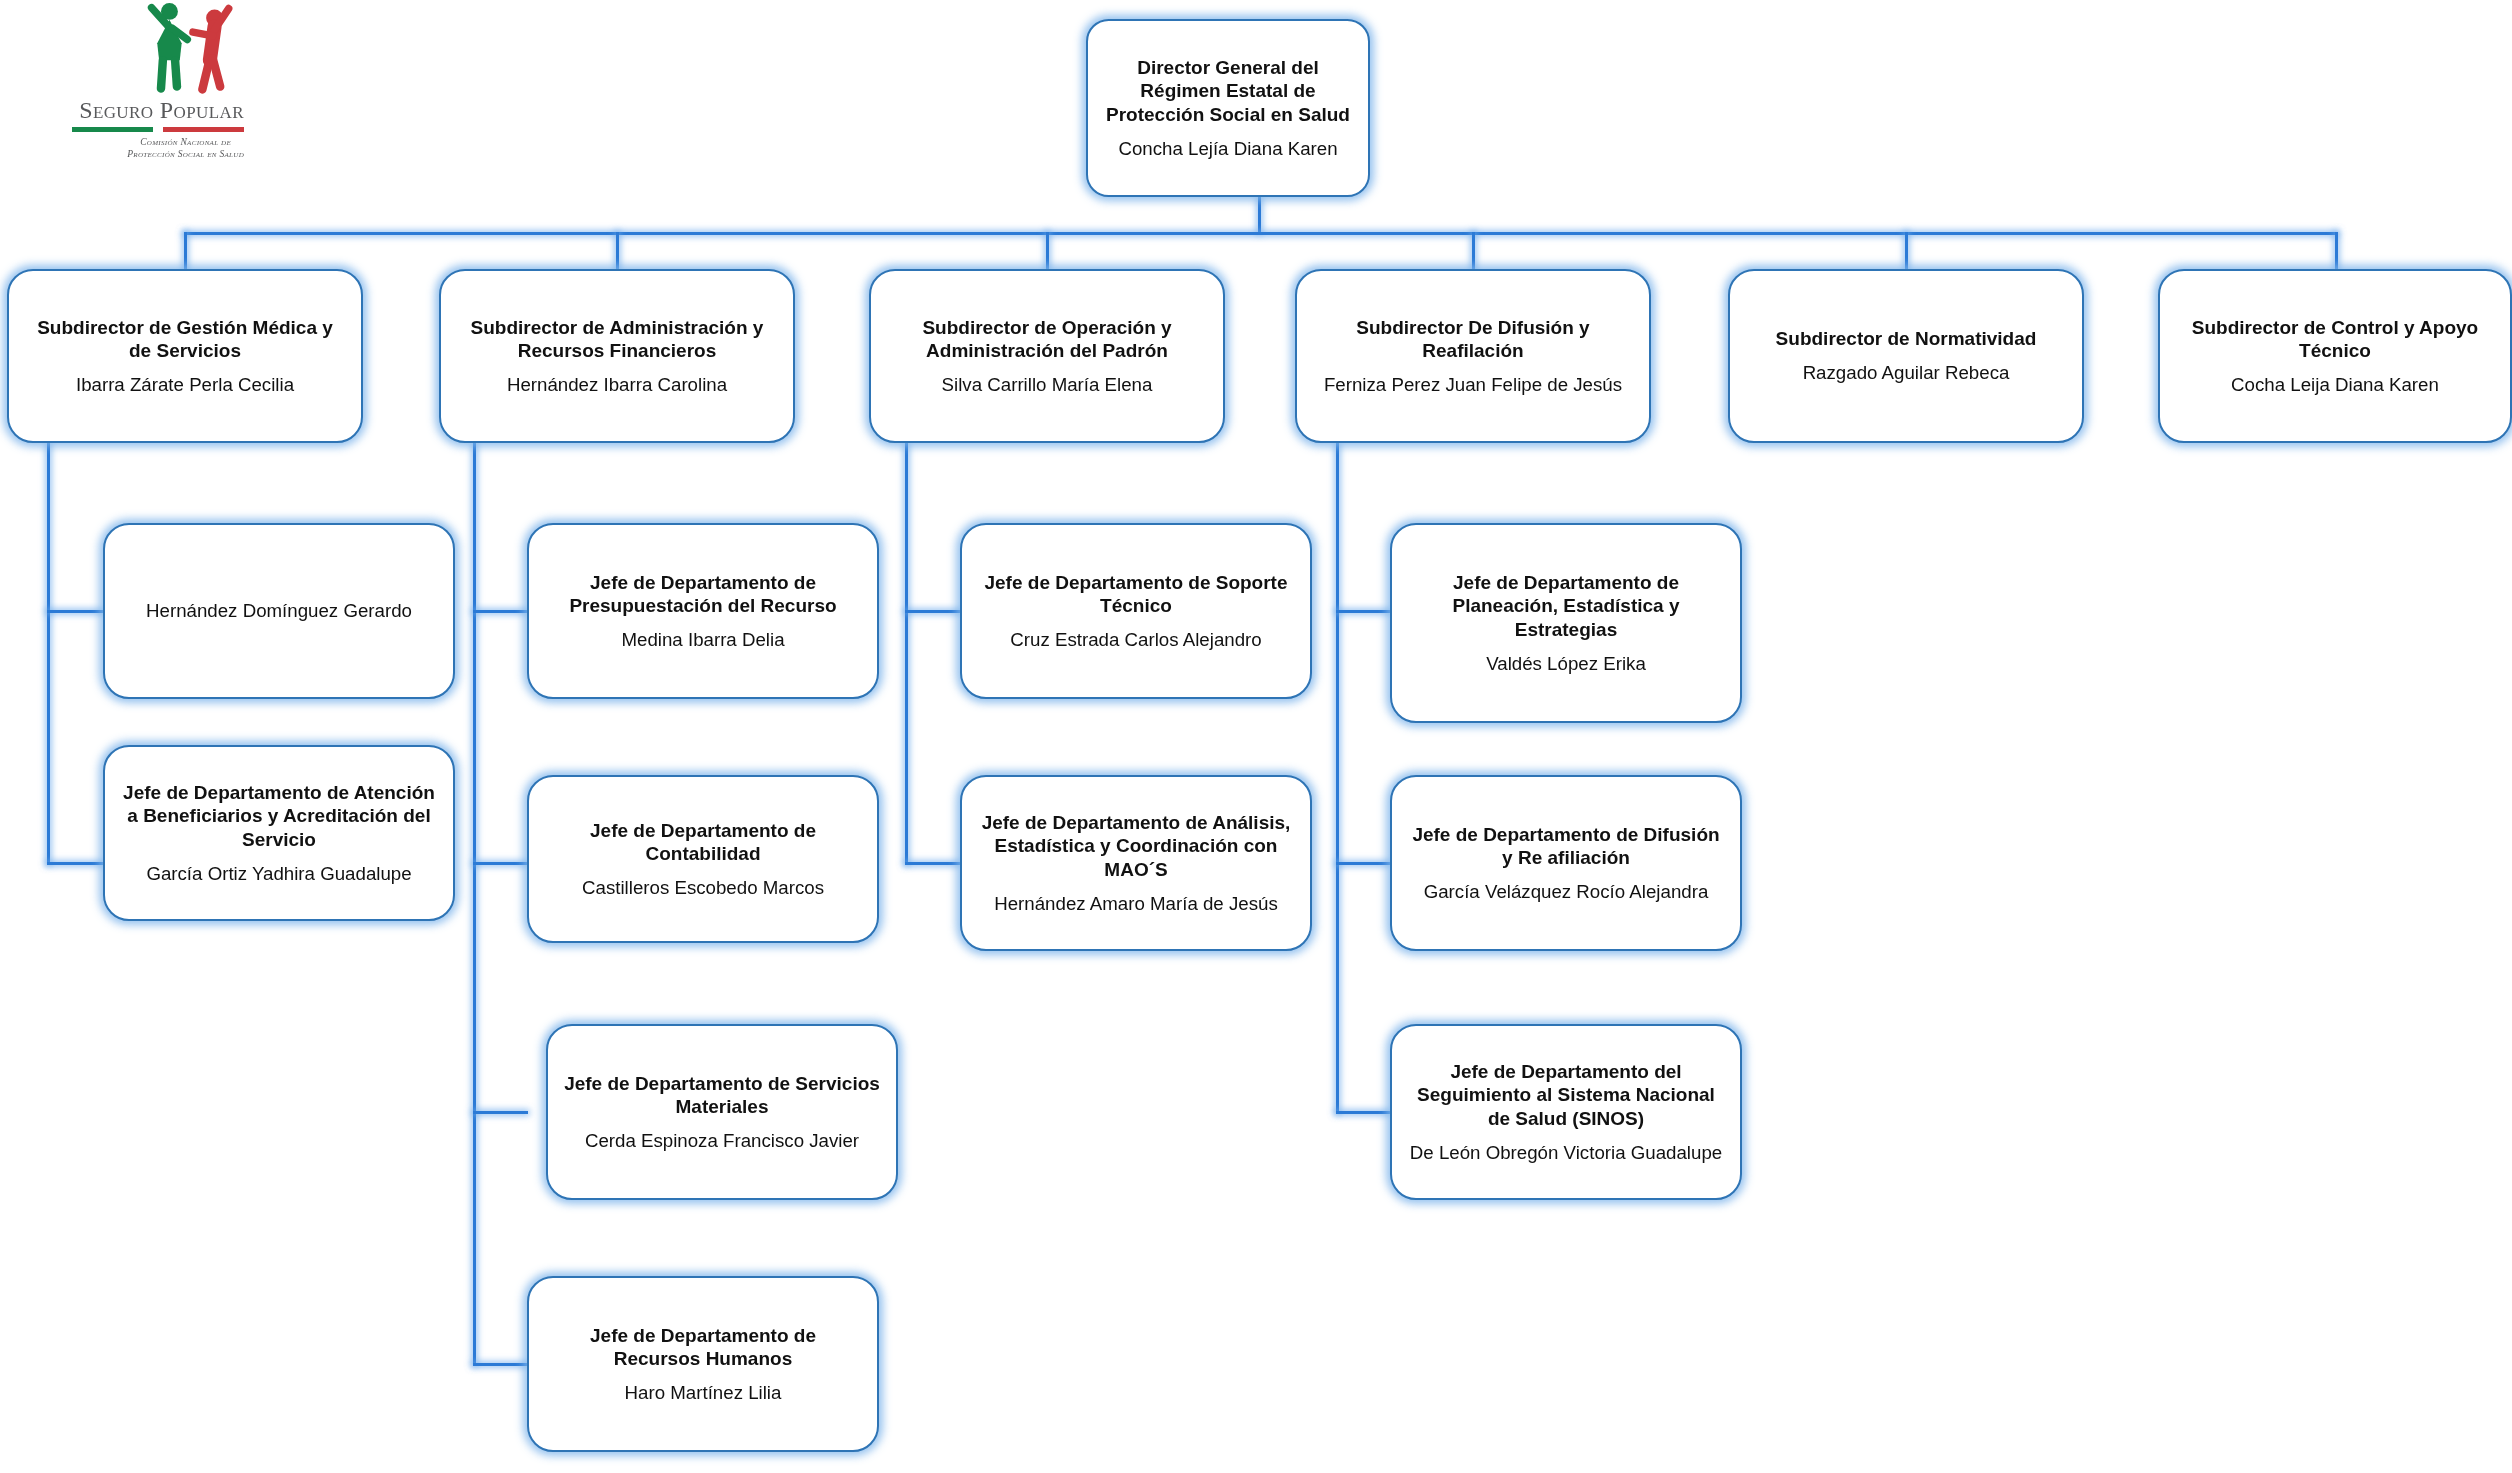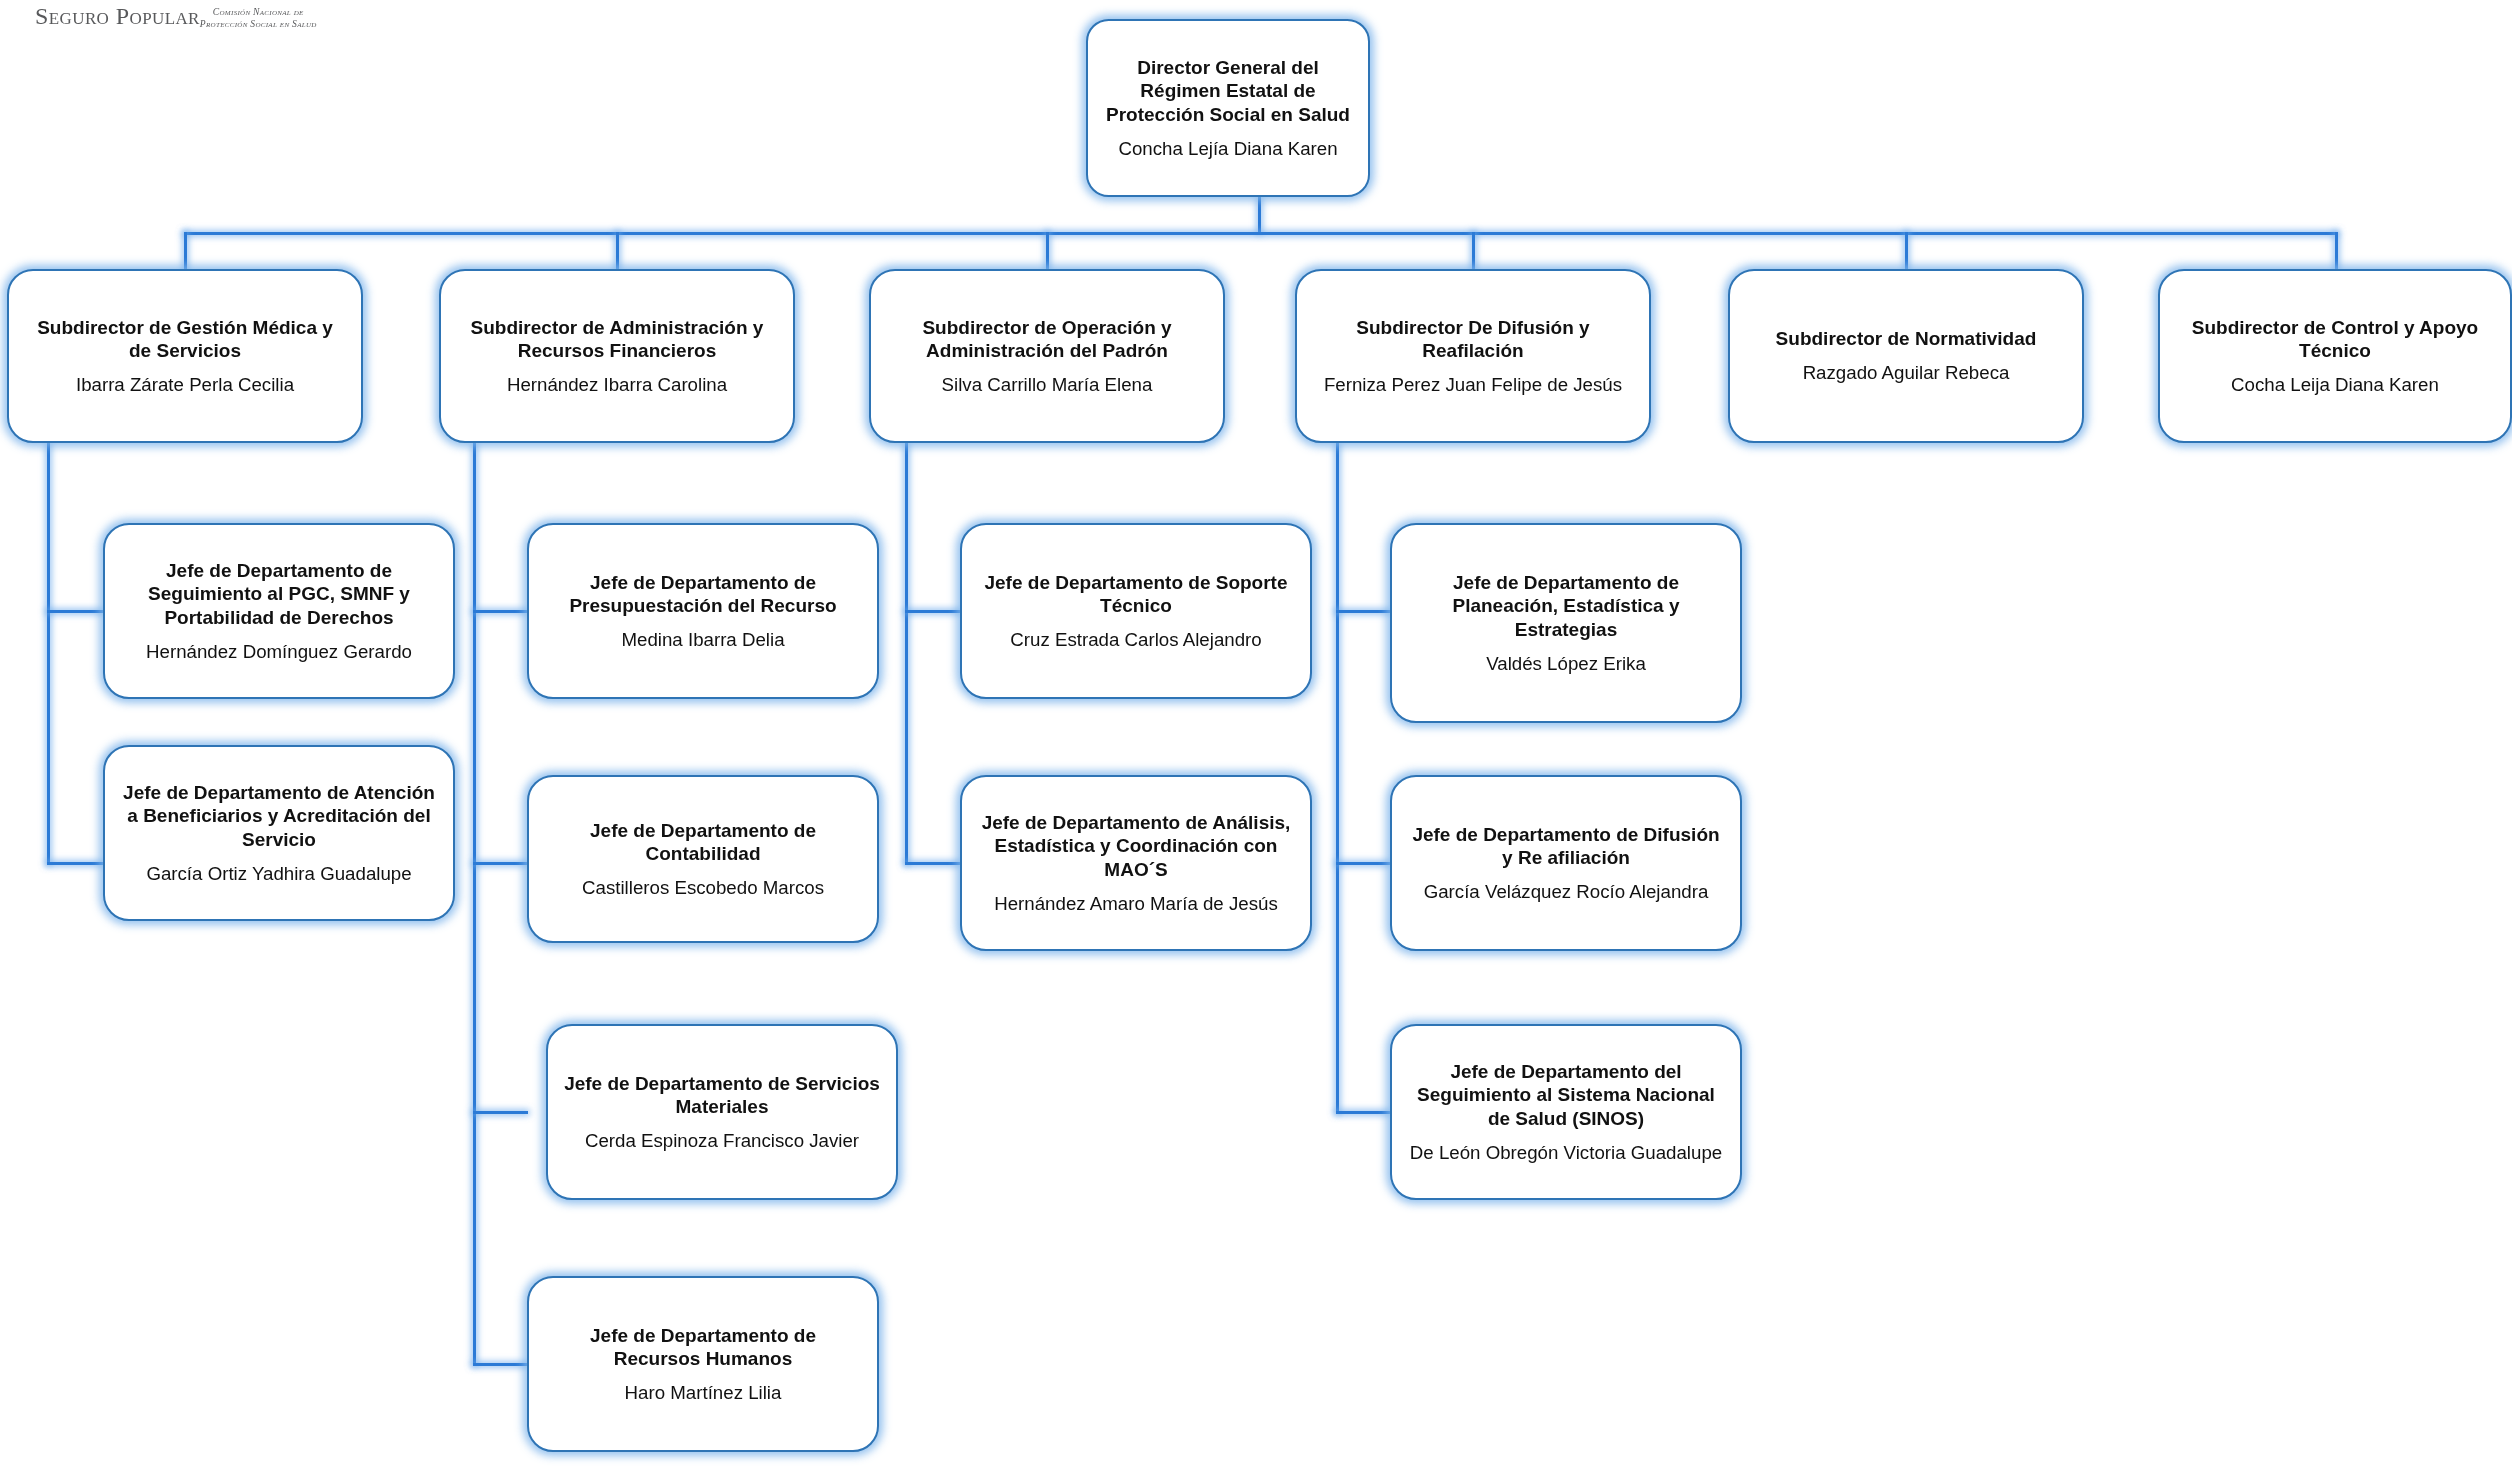--- a/index.html
+++ b/index.html
@@ -14,21 +14,21 @@
     display:flex;flex-direction:column;align-items:center;justify-content:center;
     text-align:center;gap:11.3px;padding:7px 15.6px;box-sizing:border-box;
   }
   .node .t{font-weight:bold;font-size:19px;line-height:23.5px;}
   .node .n{font-size:18.7px;line-height:22.6px;}
   
   .line{position:absolute;background:#2b7ad6;box-shadow:0 0 6px 1.7px rgba(105,168,235,.7);}
   .h{height:2.6px;}
   .v{width:2.6px;}
   
-  .logo{position:absolute;left:35px;top:1.7px;width:209px;display:flex;flex-direction:row;align-items:flex-start;}
+  .logo{position:absolute;left:35px;top:1.7px;width:209px;display:flex;flex-direction:column;align-items:flex-end;}
   .logo-title{
     font-family:"Liberation Serif", serif;font-variant:small-caps;font-size:24px;
     letter-spacing:0.4px;color:#58595b;line-height:26px;margin-top:1.7px;white-space:nowrap;
   }
   .logo-bar{width:172px;height:5.2px;margin-top:3.5px;display:flex;}
   .logo-bar .g{flex:0 0 47%;}
   .logo-bar .w{flex:0 0 6%;}
   .logo-bar .r{flex:0 0 47%;}
   .logo-sub{
     font-family:"Liberation Serif", serif;font-variant:small-caps;font-size:9.6px;
@@ -125,21 +125,20 @@
   <div class="node" style="left:1728px;top:269px;width:356px;height:174px">
     <div class="t">Subdirector de Normatividad</div>
     <div class="n">Razgado Aguilar Rebeca</div>
   </div>
   <div class="node" style="left:2158px;top:269px;width:354px;height:174px">
     <div class="t">Subdirector de Control y Apoyo Técnico</div>
     <div class="n">Cocha Leija Diana Karen</div>
   </div>
 
   <div class="node" style="left:103px;top:523px;width:352px;height:176px">
-    <div class="t">Jefe de Departamento de Seguimiento al PGC, SMNF y Portabilidad de Derechos</div>
     <div class="n">Hernández Domínguez Gerardo</div>
   </div>
   <div class="node" style="left:103px;top:745px;width:352px;height:176px">
     <div class="t">Jefe de Departamento de Atención a Beneficiarios y Acreditación del Servicio</div>
     <div class="n">García Ortiz Yadhira Guadalupe</div>
   </div>
 
   <div class="node" style="left:527px;top:523px;width:352px;height:176px">
     <div class="t">Jefe de Departamento de Presupuestación del Recurso</div>
     <div class="n">Medina Ibarra Delia</div>

